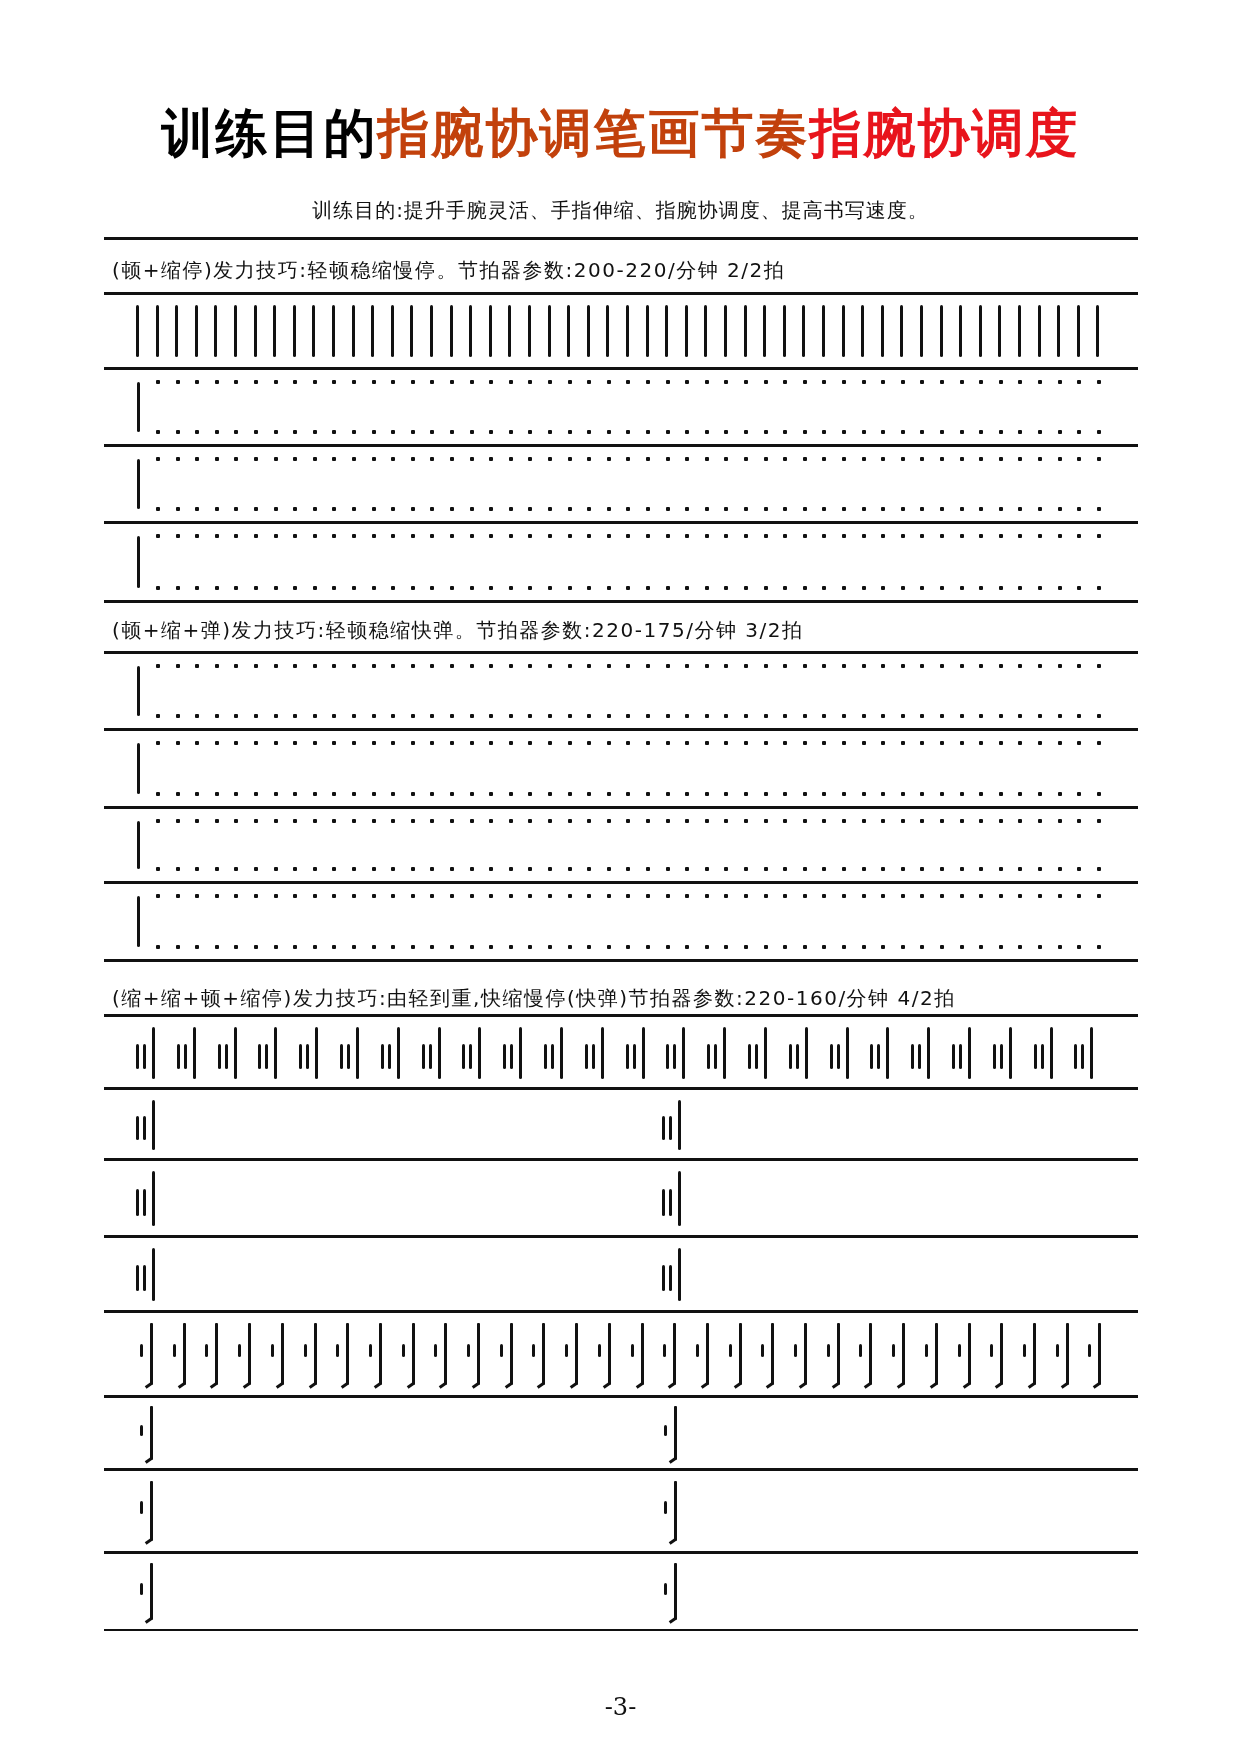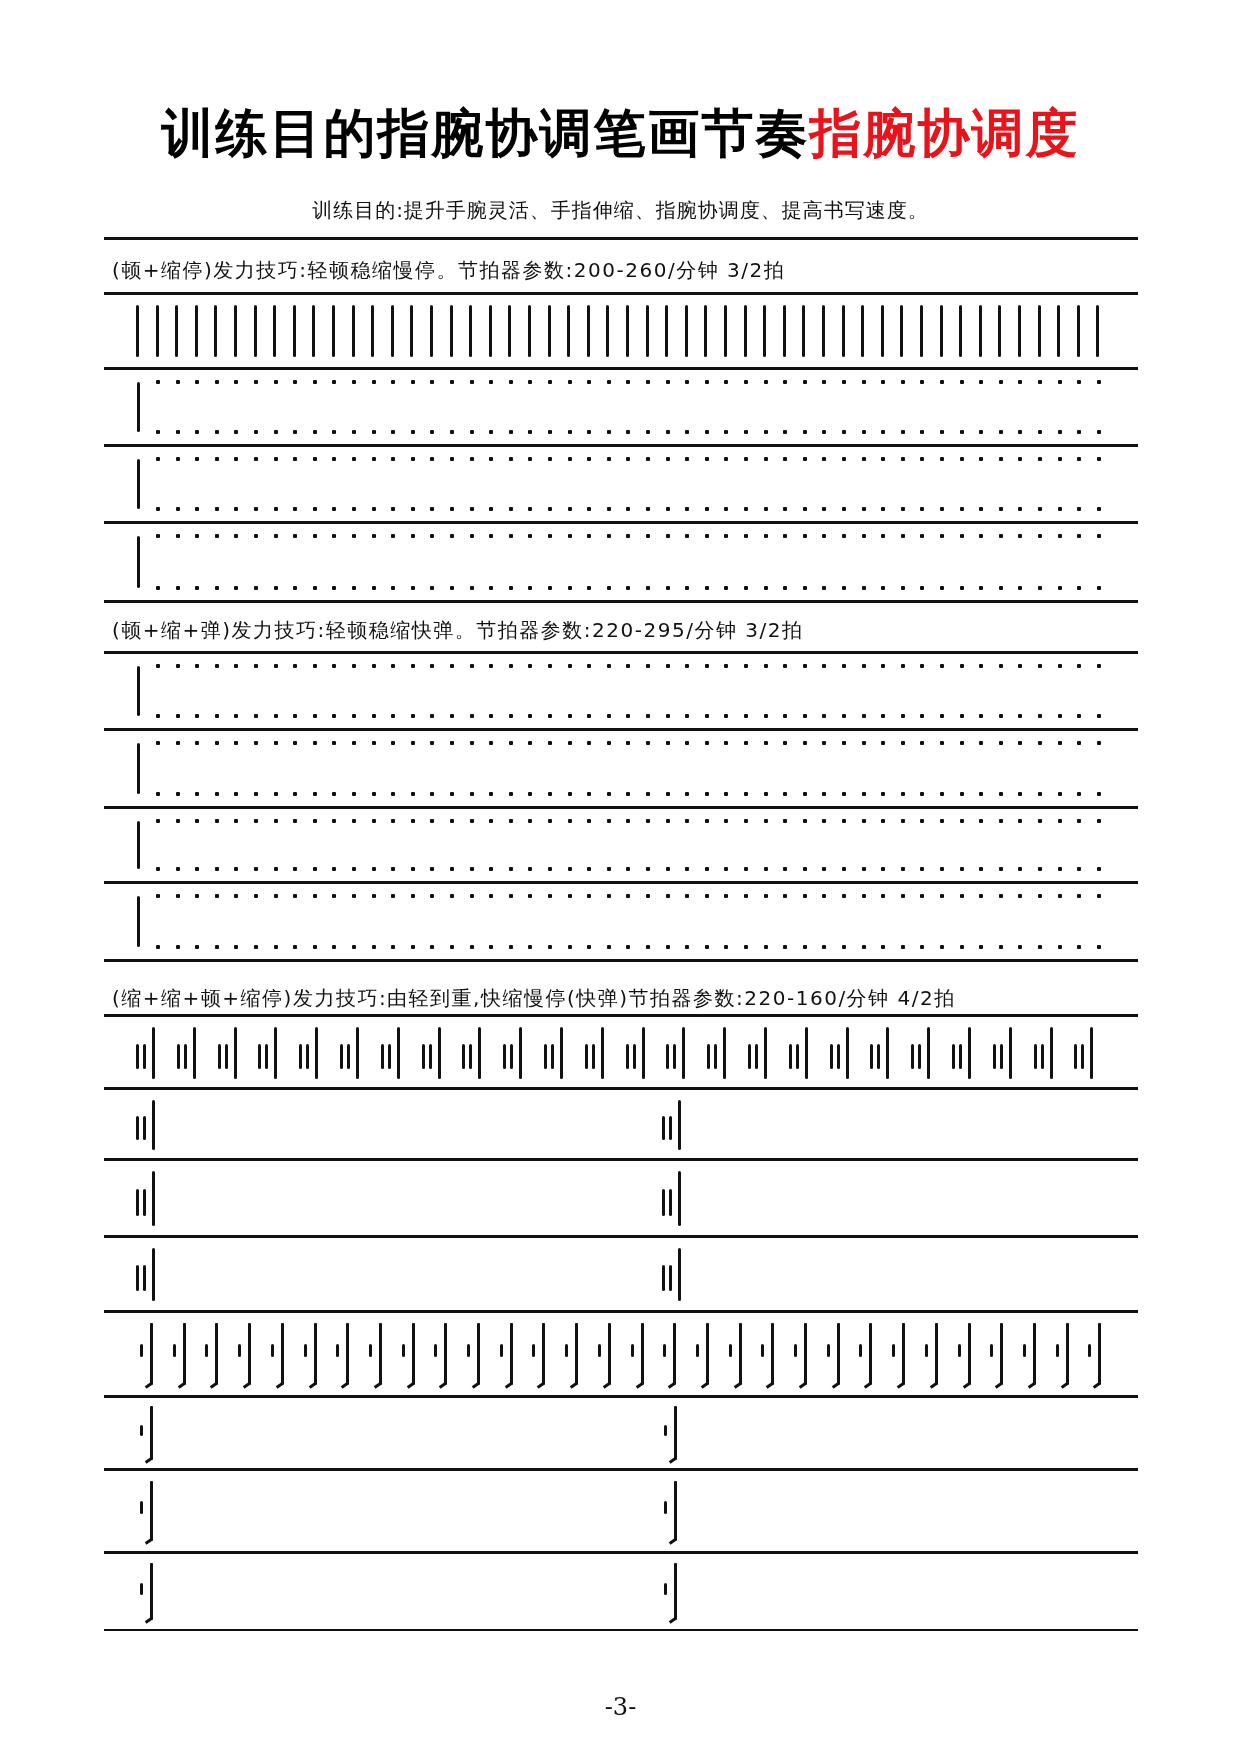--- a/index.html
+++ b/index.html
@@ -3,21 +3,21 @@
 <meta charset="utf-8">
 <style>
   html, body { margin:0; padding:0; background:#ffffff; }
   body { width:1241px; height:1754px; position:relative; overflow:hidden;
          font-family:"DejaVu Sans", sans-serif; color:#111; }
   .abs { position:absolute; }
   #title { left:0; width:1241px; top:98px; text-align:center;
            font-family:"DejaVu Serif", serif; font-weight:bold; font-size:52px;
            letter-spacing:2px; white-space:nowrap; line-height:70px; }
   #title .t-black { color:#000000; }
-  #title .t-blue { color:#000000; }
+  #title .t-blue { color:#c2410c; }
   #title .t-red { color:#e8141c; }
   #subtitle { left:0; width:1241px; top:197px; text-align:center; font-size:20px;
               letter-spacing:1px; white-space:nowrap; }
   .rule { position:absolute; left:104px; width:1034px; height:3px; background:#111; }
   .sec-header { position:absolute; left:112px; font-size:20px; white-space:nowrap; letter-spacing:1.5px; }
   .row { position:absolute; left:104px; width:1034px; }
   .stroke { position:absolute; width:3px; background:#111; border-radius:2px; }
   .dot { position:absolute; width:4px; height:4px; background:#111; border-radius:1px; }
   .tick { position:absolute; width:3px; background:#111; border-radius:2px; }
   .hook { position:absolute; width:3px; background:#111; border-radius:1px; }
@@ -27,21 +27,21 @@
                  font-family:"DejaVu Serif", serif; font-size:24px; }
 </style>
 </head>
 <body>
 
 <div id="title" class="abs"><span class="t-black">训练目的</span><span class="t-blue">指腕协调笔画节奏</span><span class="t-red">指腕协调度</span></div>
 
 <div id="subtitle" class="abs">训练目的:提升手腕灵活、手指伸缩、指腕协调度、提高书写速度。</div>
 
 <div class="rule" style="top:237px"></div>
-<div class="sec-header" style="top:257px">(顿+缩停)发力技巧:轻顿稳缩慢停。节拍器参数:200-260/分钟 3/2拍</div>
+<div class="sec-header" style="top:257px">(顿+缩停)发力技巧:轻顿稳缩慢停。节拍器参数:200-220/分钟 2/2拍</div>
 <div class="rule" style="top:292px"></div>
 <div class="row" id="s1r1" style="top:295px;height:72px">
     <div class="stroke" style="left: 32px; top: 10px; height: 52px;"></div>
     <div class="stroke" style="left: 51.6px; top: 10px; height: 52px;"></div>
     <div class="stroke" style="left: 71.2px; top: 10px; height: 52px;"></div>
     <div class="stroke" style="left: 90.8px; top: 10px; height: 52px;"></div>
     <div class="stroke" style="left: 110.4px; top: 10px; height: 52px;"></div>
     <div class="stroke" style="left: 130px; top: 10px; height: 52px;"></div>
     <div class="stroke" style="left: 149.6px; top: 10px; height: 52px;"></div>
     <div class="stroke" style="left: 169.2px; top: 10px; height: 52px;"></div>
@@ -389,21 +389,21 @@
     <div class="dot" style="left: 934px; top: 62px;"></div>
     <div class="dot" style="left: 953.6px; top: 10px;"></div>
     <div class="dot" style="left: 953.6px; top: 62px;"></div>
     <div class="dot" style="left: 973.2px; top: 10px;"></div>
     <div class="dot" style="left: 973.2px; top: 62px;"></div>
     <div class="dot" style="left: 992.8px; top: 10px;"></div>
     <div class="dot" style="left: 992.8px; top: 62px;"></div>
   </div>
 <div class="rule" style="top:600px"></div>
 
-<div class="sec-header" style="top:617px">(顿+缩+弹)发力技巧:轻顿稳缩快弹。节拍器参数:220-295/分钟  3/2拍</div>
+<div class="sec-header" style="top:617px">(顿+缩+弹)发力技巧:轻顿稳缩快弹。节拍器参数:220-175/分钟  3/2拍</div>
 <div class="rule" style="top:651px"></div>
 <div class="row" id="s2r1" style="top:654px;height:74px">
     <div class="stroke" style="left: 33px; top: 12px; height: 50px;"></div>
     <div class="dot" style="left: 52px; top: 10px;"></div>
     <div class="dot" style="left: 52px; top: 60px;"></div>
     <div class="dot" style="left: 71.6px; top: 10px;"></div>
     <div class="dot" style="left: 71.6px; top: 60px;"></div>
     <div class="dot" style="left: 91.2px; top: 10px;"></div>
     <div class="dot" style="left: 91.2px; top: 60px;"></div>
     <div class="dot" style="left: 110.8px; top: 10px;"></div>

